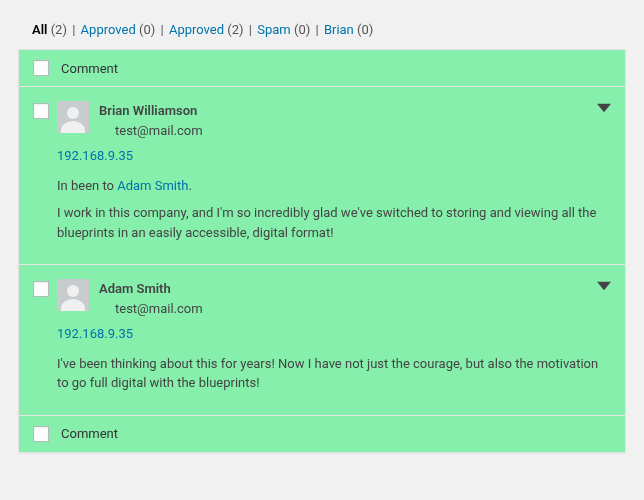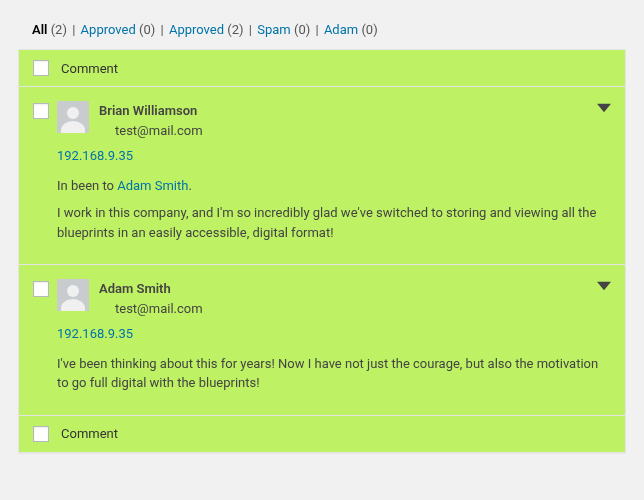--- a/index.html
+++ b/index.html
@@ -28,21 +28,21 @@
     }
     .filters .count {
       color: #555;
       font-weight: 400;
     }
     .filters .sep {
       color: #555;
       padding: 0 2px;
     }
     .table-wrap {
-      background: #bef264;
+      background: #86efac;
       border: 1px solid #e5e5e5;
       box-shadow: 0 1px 1px rgba(0,0,0,.04);
     }
     .header-row, .footer-row {
       display: flex;
       align-items: center;
       padding: 10px 14px;
     }
     .checkbox {
       width: 16px;
@@ -151,21 +151,21 @@
 
 <div class="filters">
   <span class="active"><span>All</span> <span class="count">(2)</span></span>
   <span class="sep"> | </span>
   <a href="#"><span>Approved</span> <span class="count">(0)</span></a>
   <span class="sep"> | </span>
   <a href="#"><span>Approved</span> <span class="count">(2)</span></a>
   <span class="sep"> | </span>
   <a href="#"><span>Spam</span> <span class="count">(0)</span></a>
   <span class="sep"> | </span>
-  <a href="#"><span>Adam</span> <span class="count">(0)</span></a>
+  <a href="#"><span>Brian</span> <span class="count">(0)</span></a>
 </div>
 
 <div class="table-wrap">
 
   <div class="header-row">
     <div class="checkbox"></div>
     <div class="col-comment-label">Comment</div>
   </div>
 
   <div class="comment-row">

